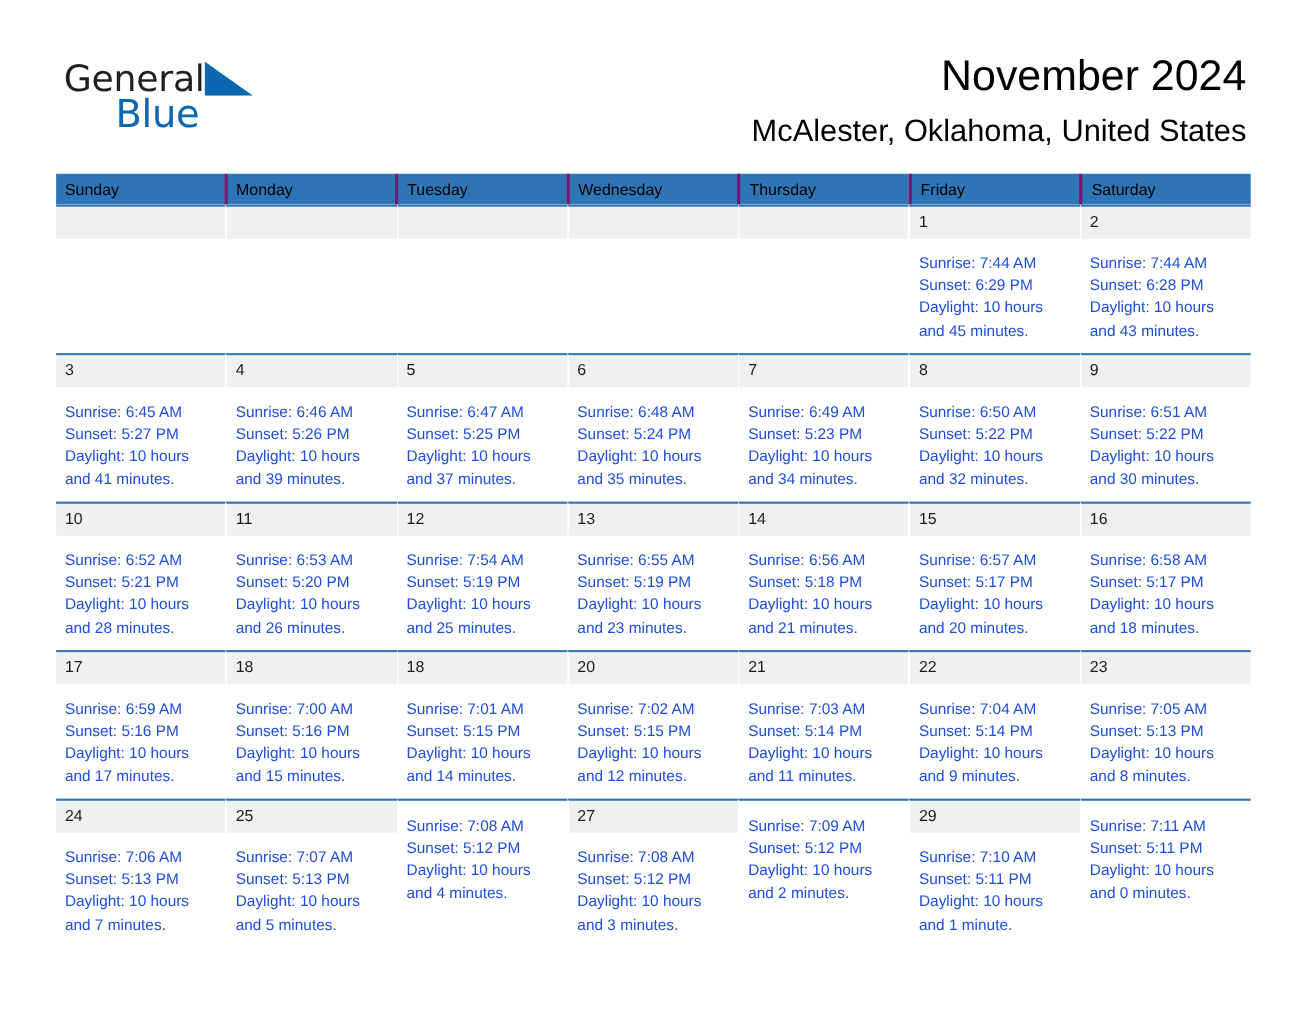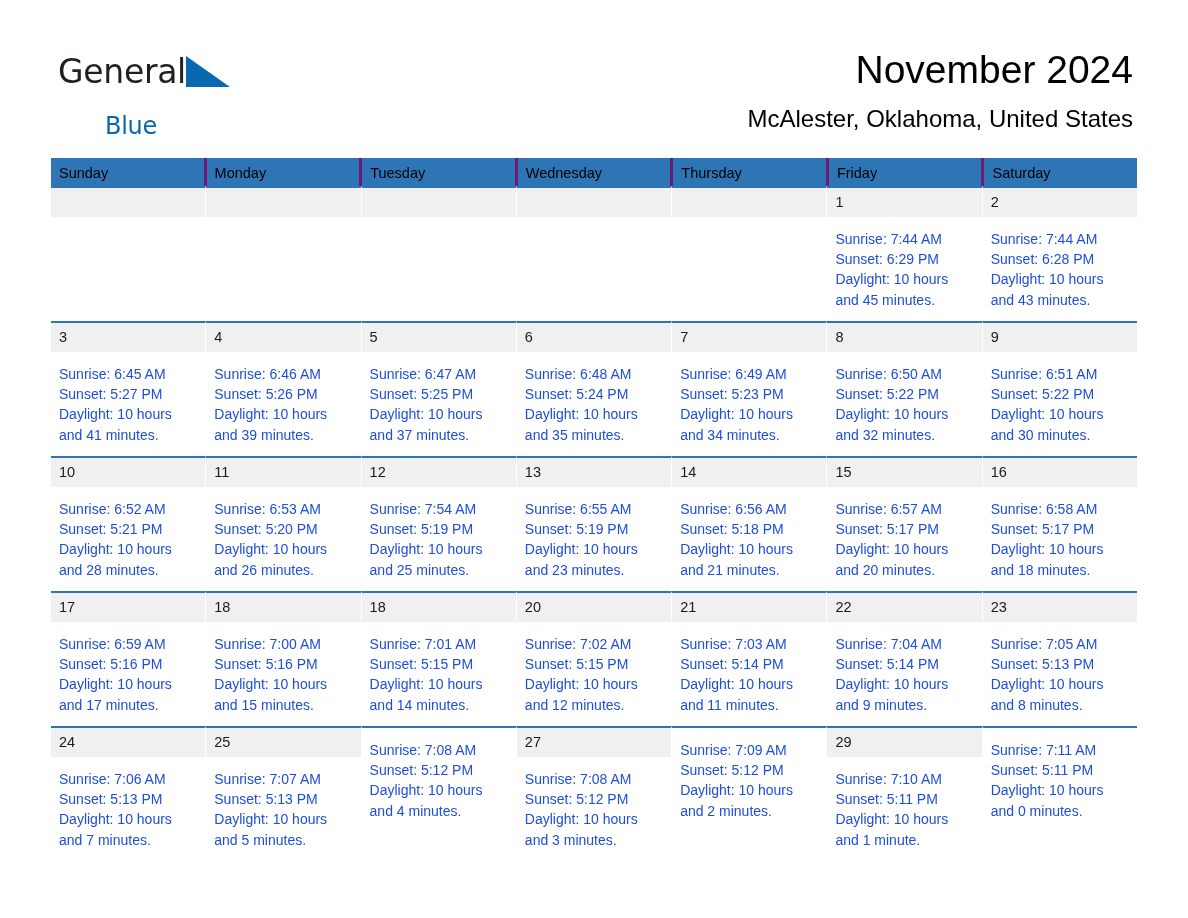--- a/index.html
+++ b/index.html
@@ -56,46 +56,45 @@
   .logo-triangle {
     display: block;
     margin-left: 0px;
     margin-top: 3px;
   }
   .logo-blue {
     position: absolute;
     left: 47px;
     top: 33px;
     font-family: "DejaVu Sans", sans-serif;
-    font-size: 24px;
+    font-size: 35px;
     line-height: 38px;
     letter-spacing: -0.3px;
     color: #0a68b0;
     font-weight: 400;
-    margin-top: 22px;
   }
 
   .title-block {
     position: absolute;
     right: 55px;
     top: 46px;
     text-align: right;
     width: 700px;
   }
   .month-title {
     font-size: 39px;
     line-height: 47px;
     font-weight: 400;
     color: #000000;
     letter-spacing: 0px;
     white-space: nowrap;
   }
   .location-title {
     margin-top: 11px;
-    font-size: 24px;
+    font-size: 28px;
     line-height: 29px;
     font-weight: 400;
     color: #000000;
     white-space: nowrap;
   }
 
   
   .calendar {
     position: absolute;
     left: 51px;

